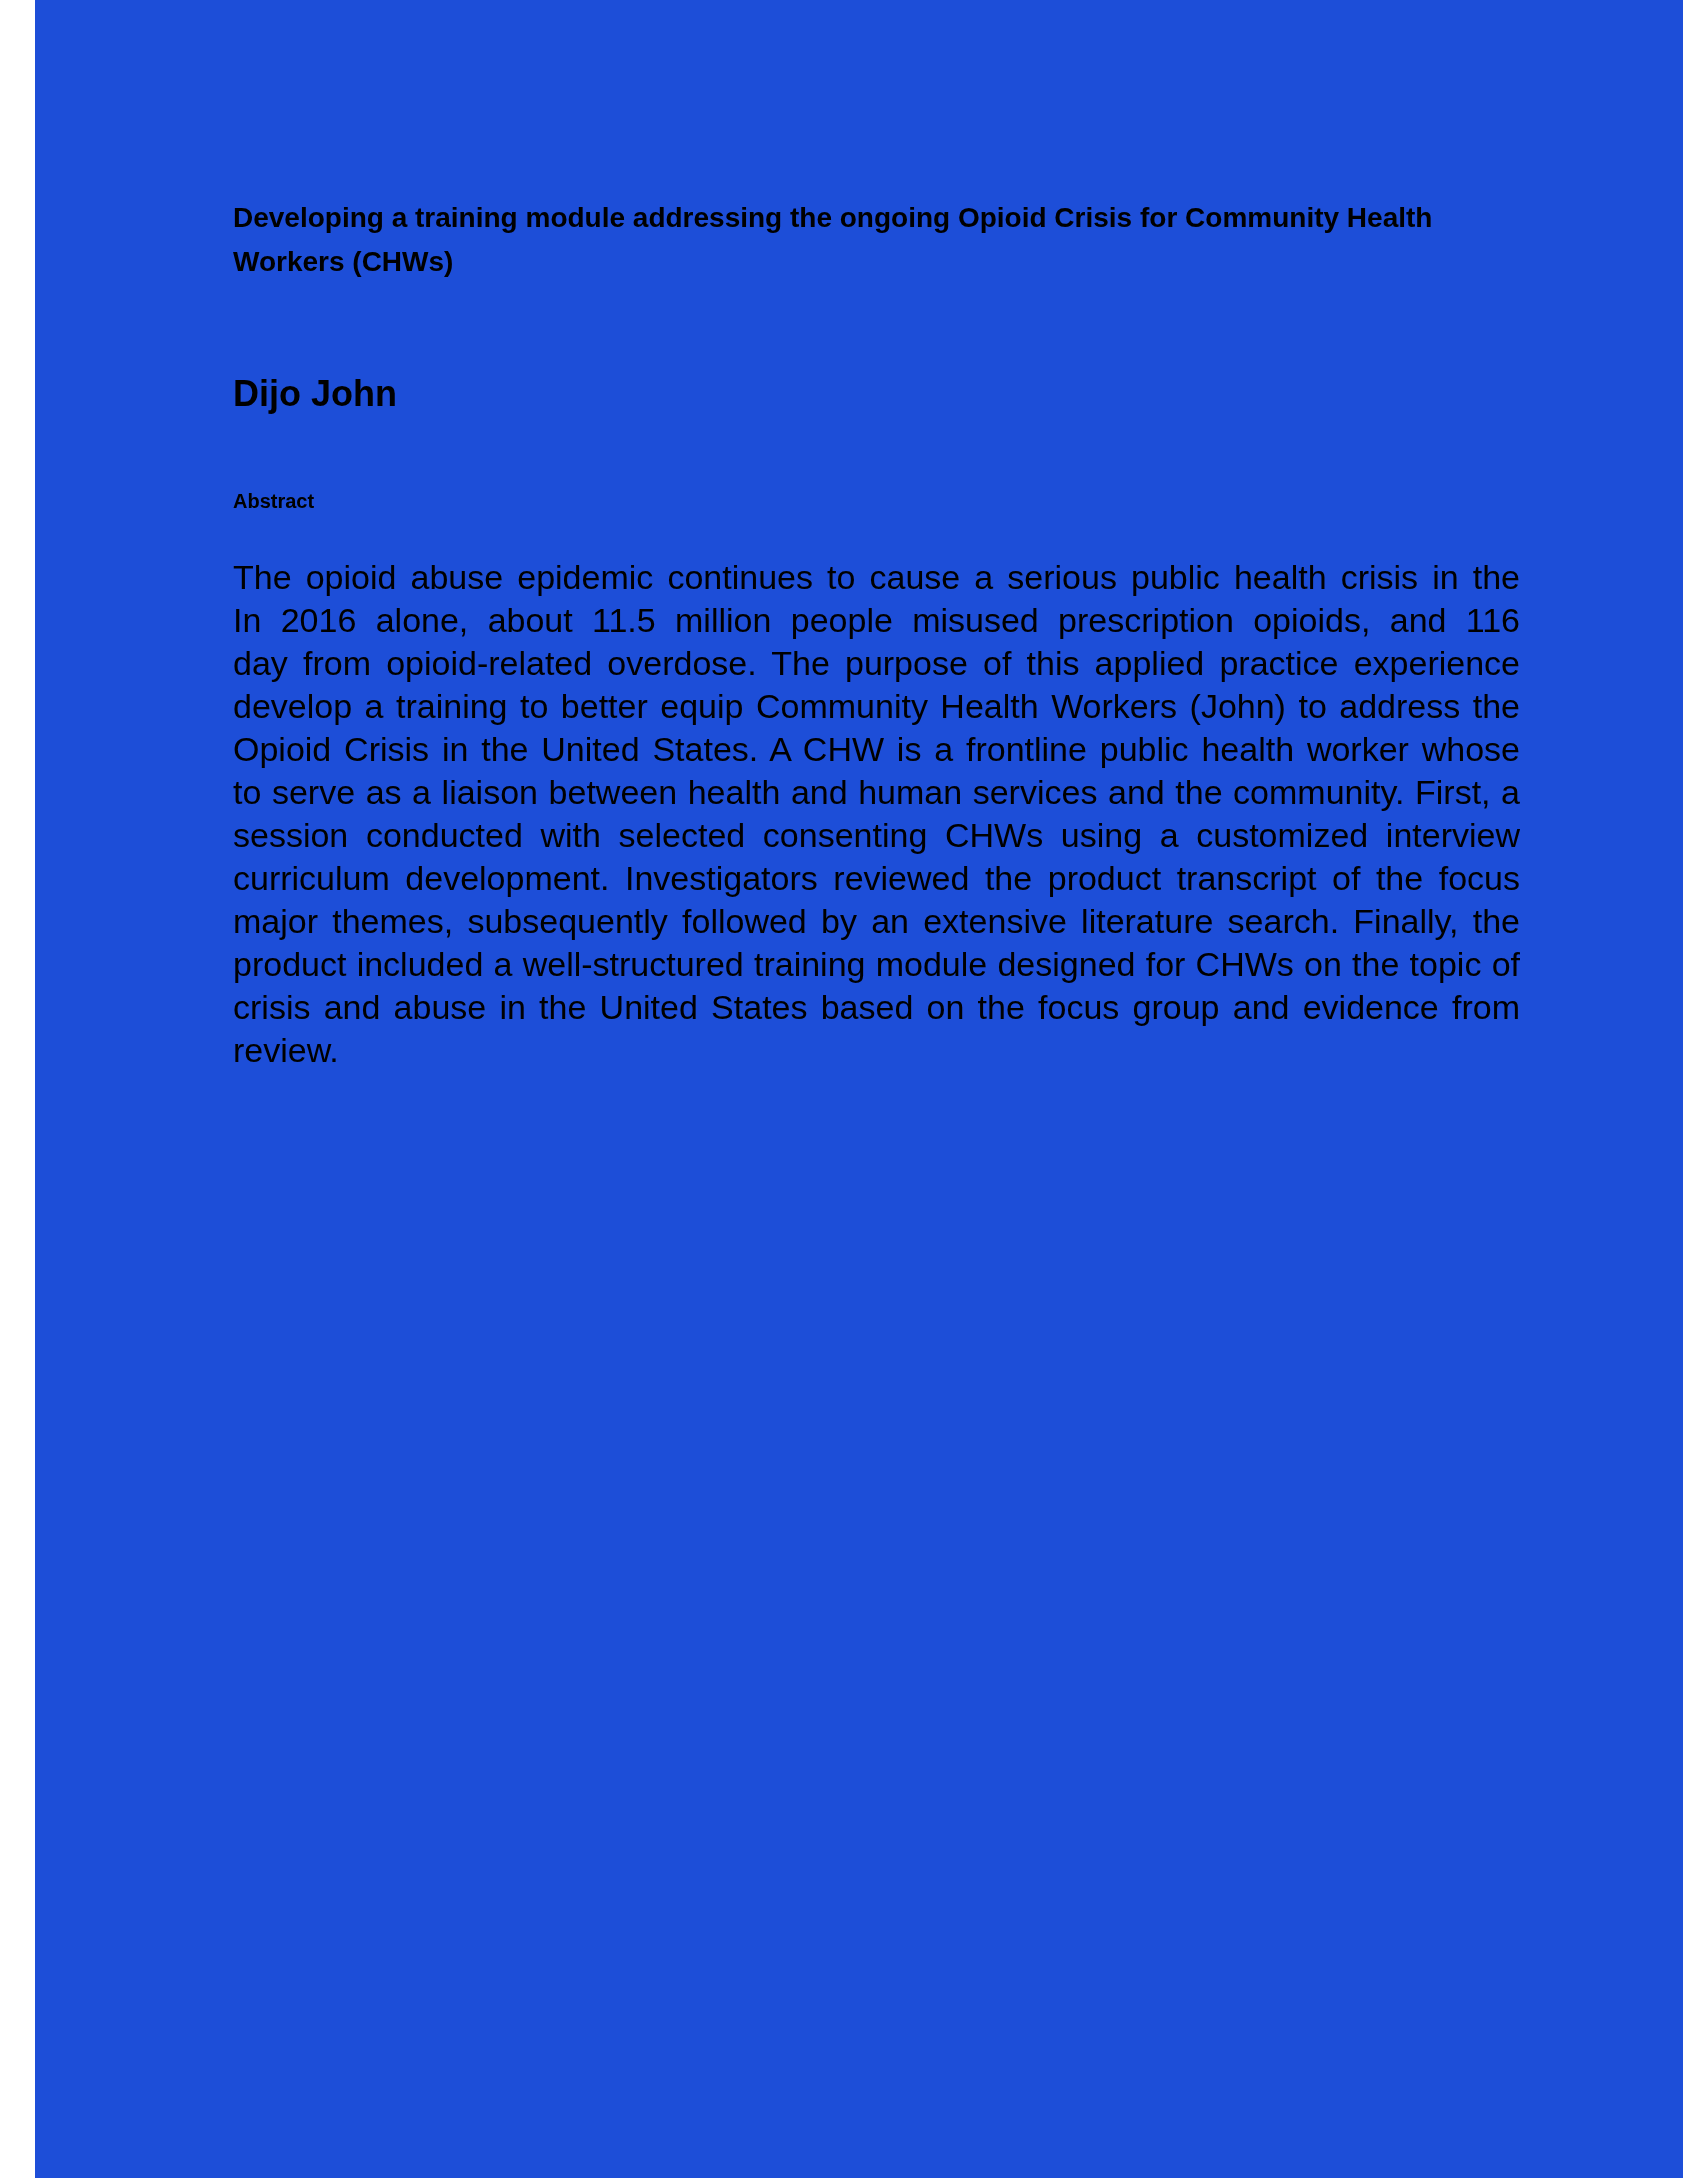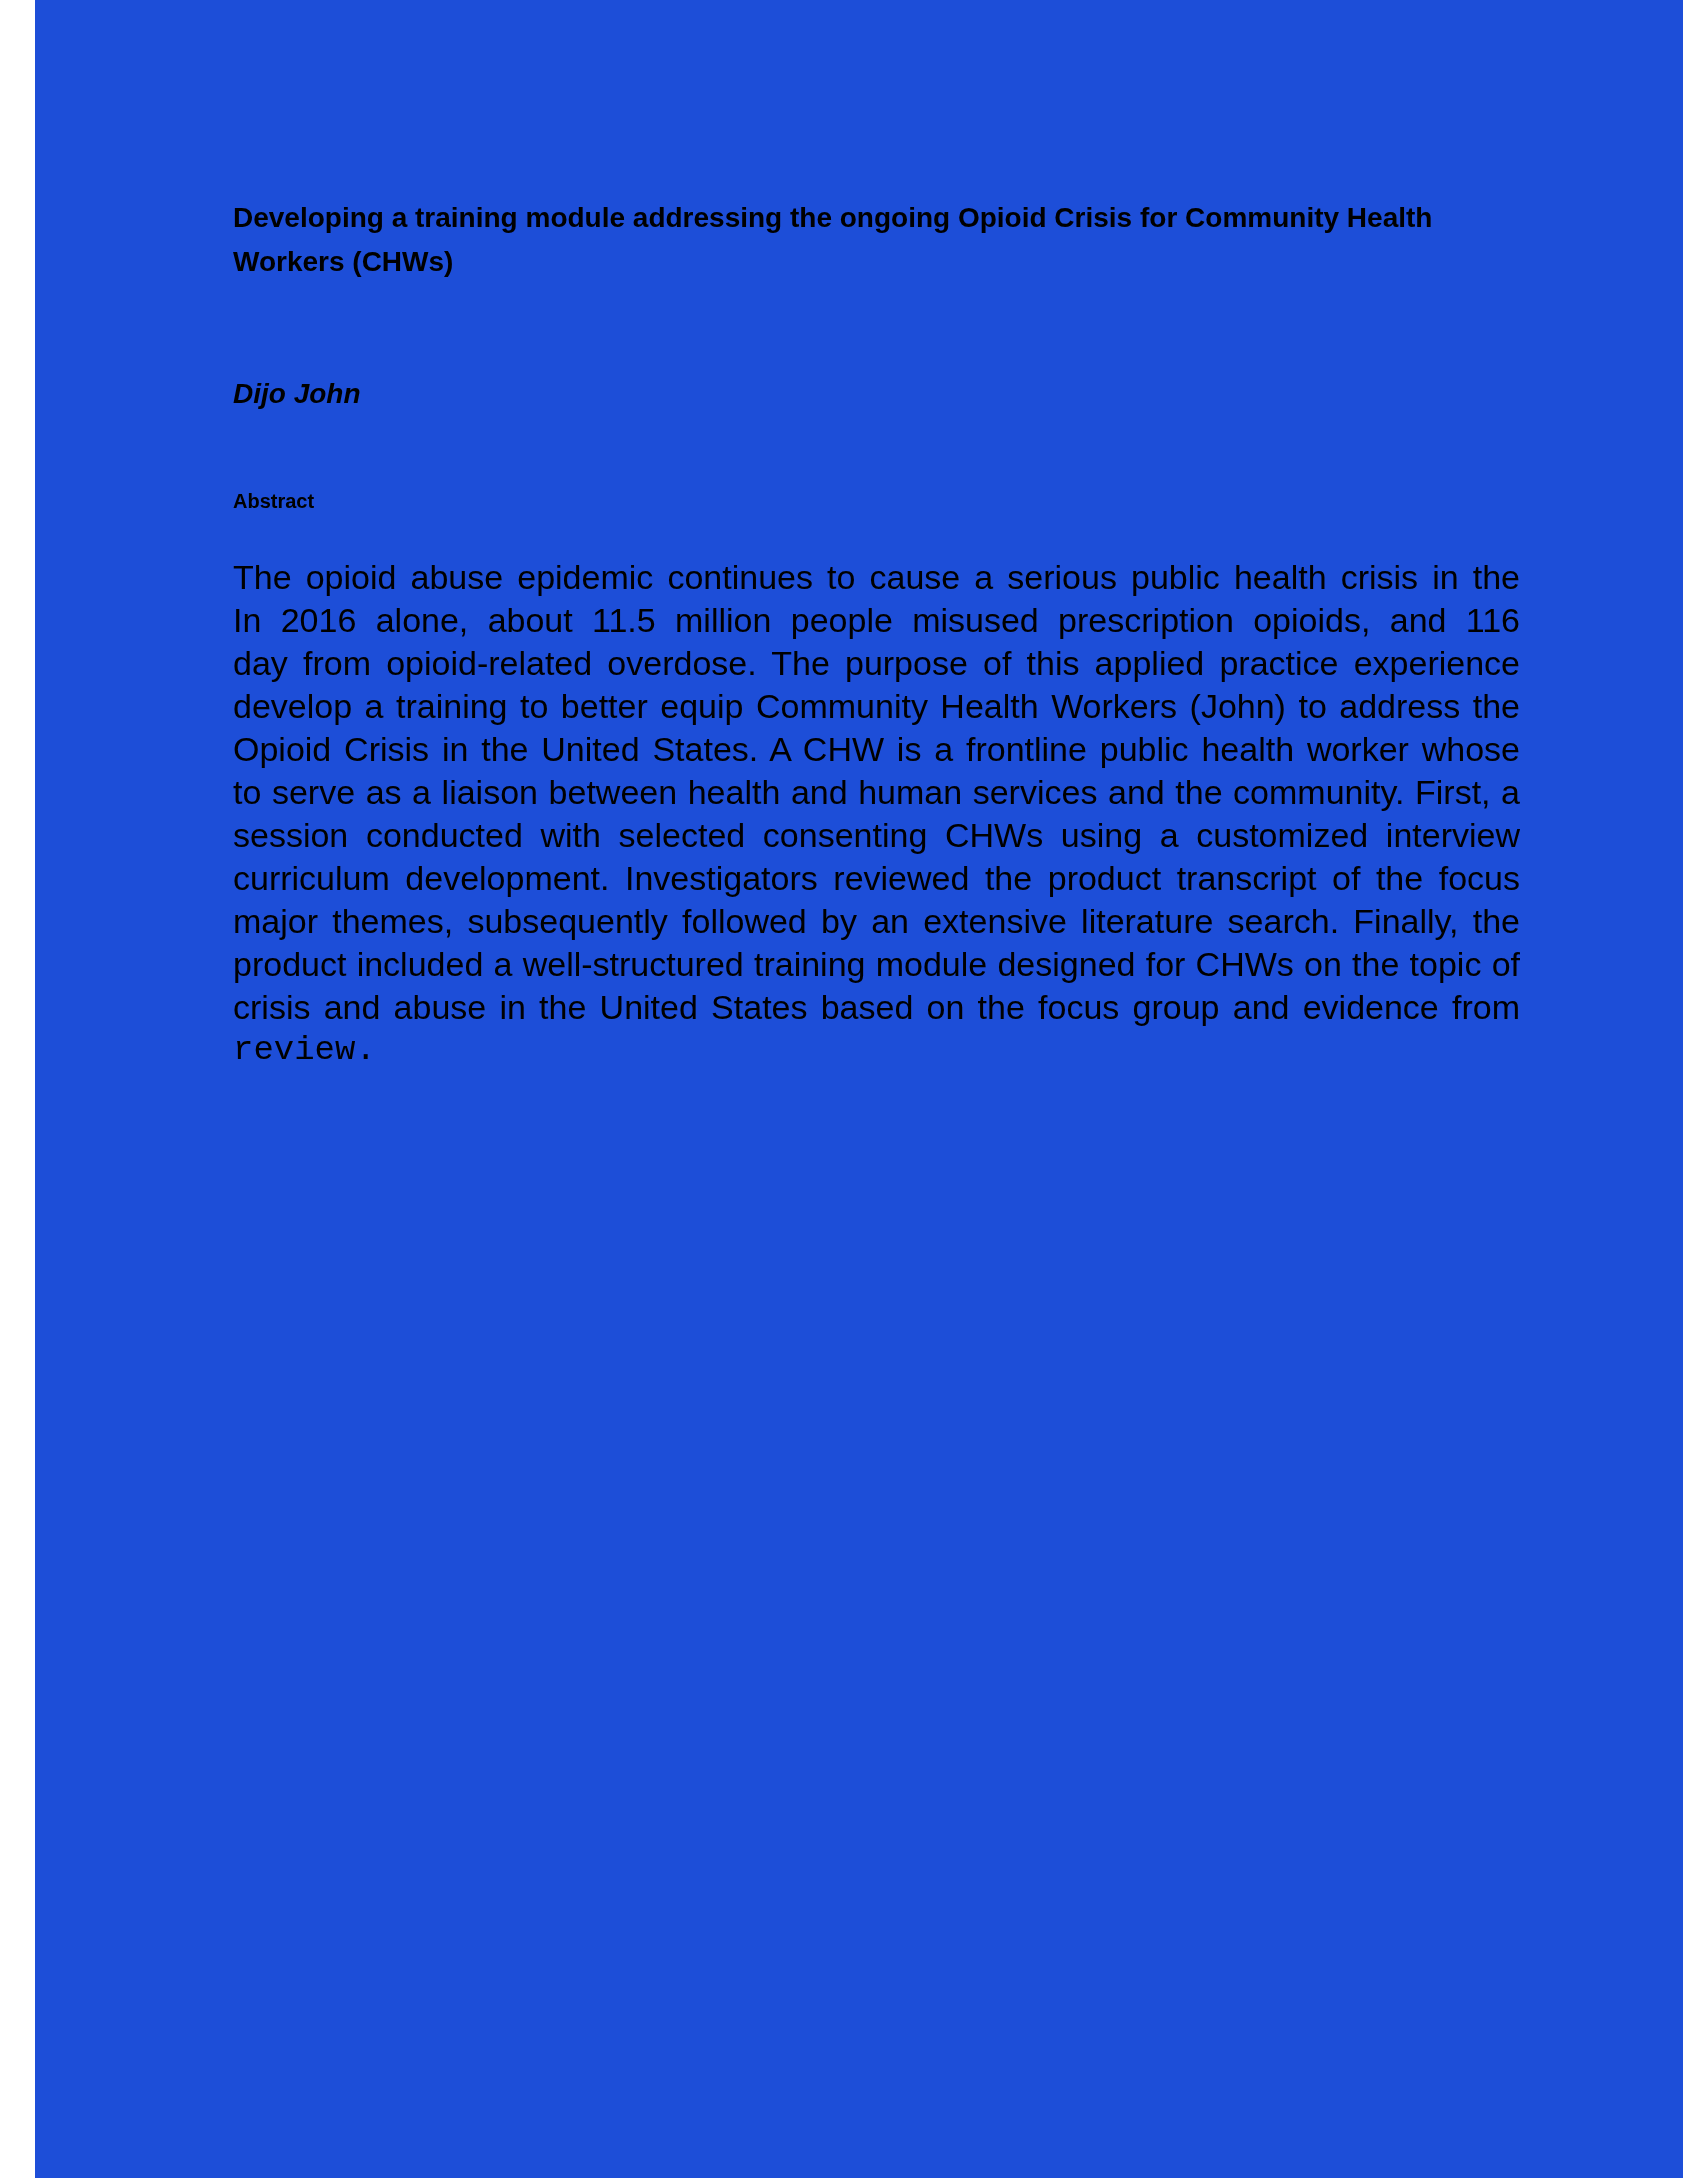--- a/index.html
+++ b/index.html
@@ -27,25 +27,24 @@
     font-weight: bold;
     color: #000000;
   }
   .title-line {
     display: block;
     line-height: 44px;
     white-space: nowrap;
   }
   .author {
     margin: 88px 0 0 0;
-    font-size: 28px;
+    font-size: 36px;
     font-weight: bold;
     line-height: 44px;
     white-space: nowrap;
-    font-style: italic;
   }
   .section-heading {
     margin: 63px 0 0 0;
     font-size: 20px;
     font-weight: bold;
     line-height: 44px;
     white-space: nowrap;
   }
   .abstract {
     margin-top: 33px;
@@ -60,21 +59,20 @@
   }
   
   .jline::after {
     content: "";
     display: inline-block;
     width: 100%;
   }
   .jline.last {
     text-align: right;
     text-align-last: left;
-    font-family: Liberation Mono, monospace;
   }
   .jline.last::after {
     content: none;
   }
 </style>
 </head>
 <body>
 
 <div class="page">
 

